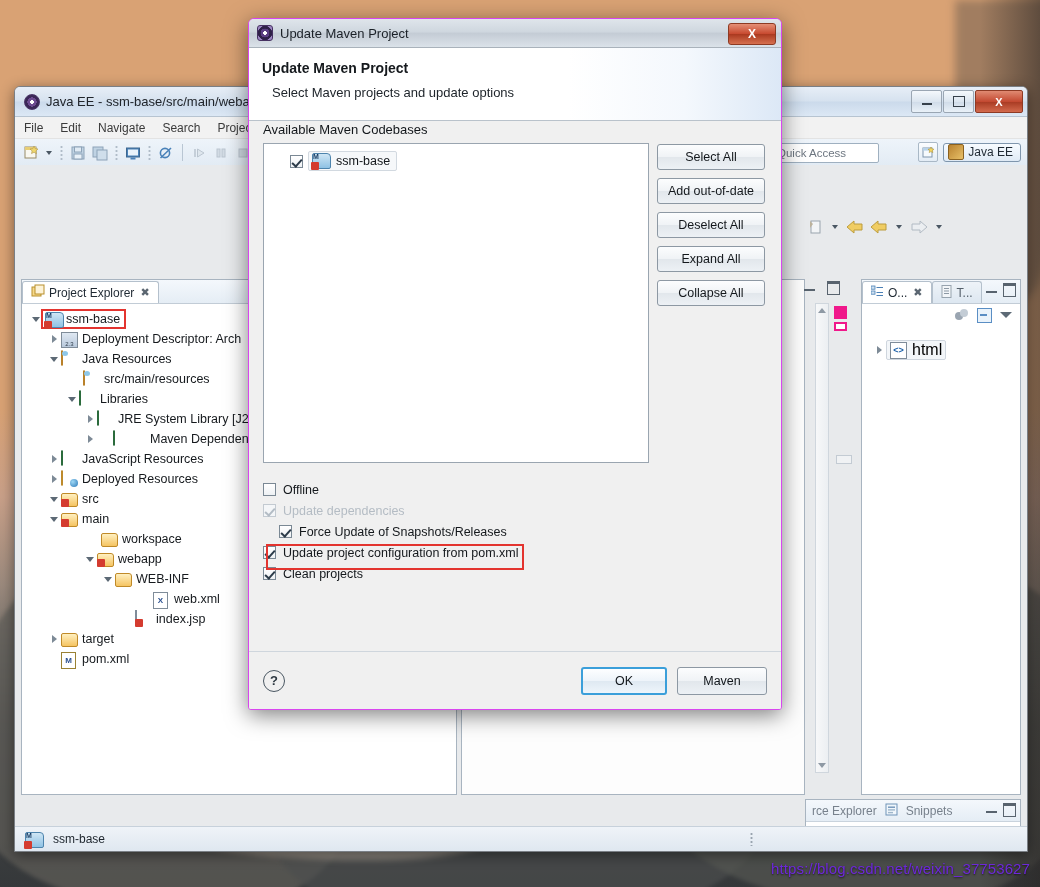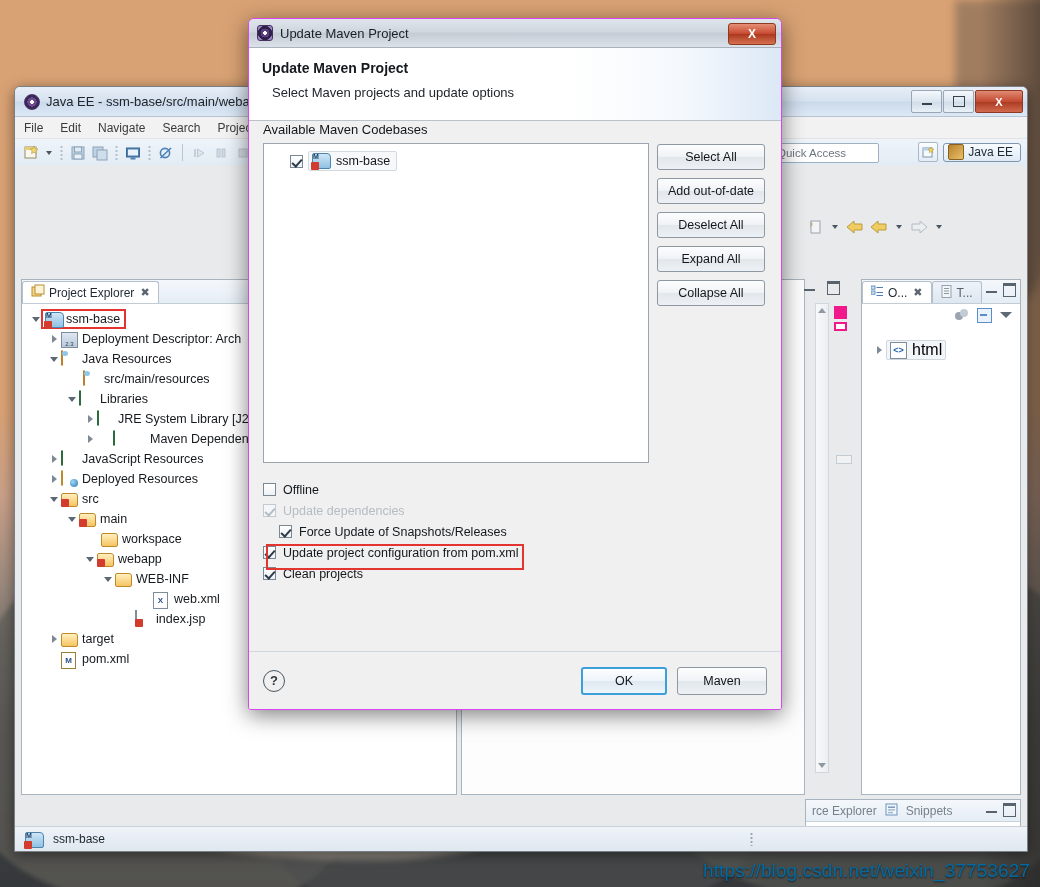--- a/index.html
+++ b/index.html
@@ -68,22 +68,22 @@
     background: #6a5a4d;
     opacity: .5;
     filter: blur(4px);
     border-radius: 0 0 30% 45%;
   }
 
   
   #watermark {
     position: absolute;
     right: 10px; top: 860px;
-    font-size: 19px;
-    color: #0369a1;
+    font-size: 15px;
+    color: #6d28d9;
     text-shadow: 0 1px 2px rgba(0,0,0,.65);
     font-family: "Liberation Sans", sans-serif;
     letter-spacing: .1px;
   }
 
   
   #eclipse {
     position: absolute;
     left: 14px; top: 86px;
     width: 1012px; height: 764px;
@@ -733,21 +733,21 @@
         </div>
 
         <div class="trow" style="padding-left:24px;">
           <span class="tarrow open">
               <i></i>
             </span>
           <span class="ticon"><span class="ic-folder open" style="position:absolute;"></span><span class="ic-maven"></span></span>
           <span class="tlabel">src</span>
         </div>
 
-        <div class="trow" style="padding-left:42px;">
+        <div class="trow" style="padding-left:24px;">
           <span class="tarrow open">
               <i></i>
             </span>
           <span class="ticon"><span class="ic-folder open" style="position:absolute;"></span><span class="ic-maven"></span></span>
           <span class="tlabel">main</span>
         </div>
 
         <div class="trow" style="padding-left:78px;">
           <span class="ticon">
               <span class="ic-folder open" style="position:absolute;"></span>

